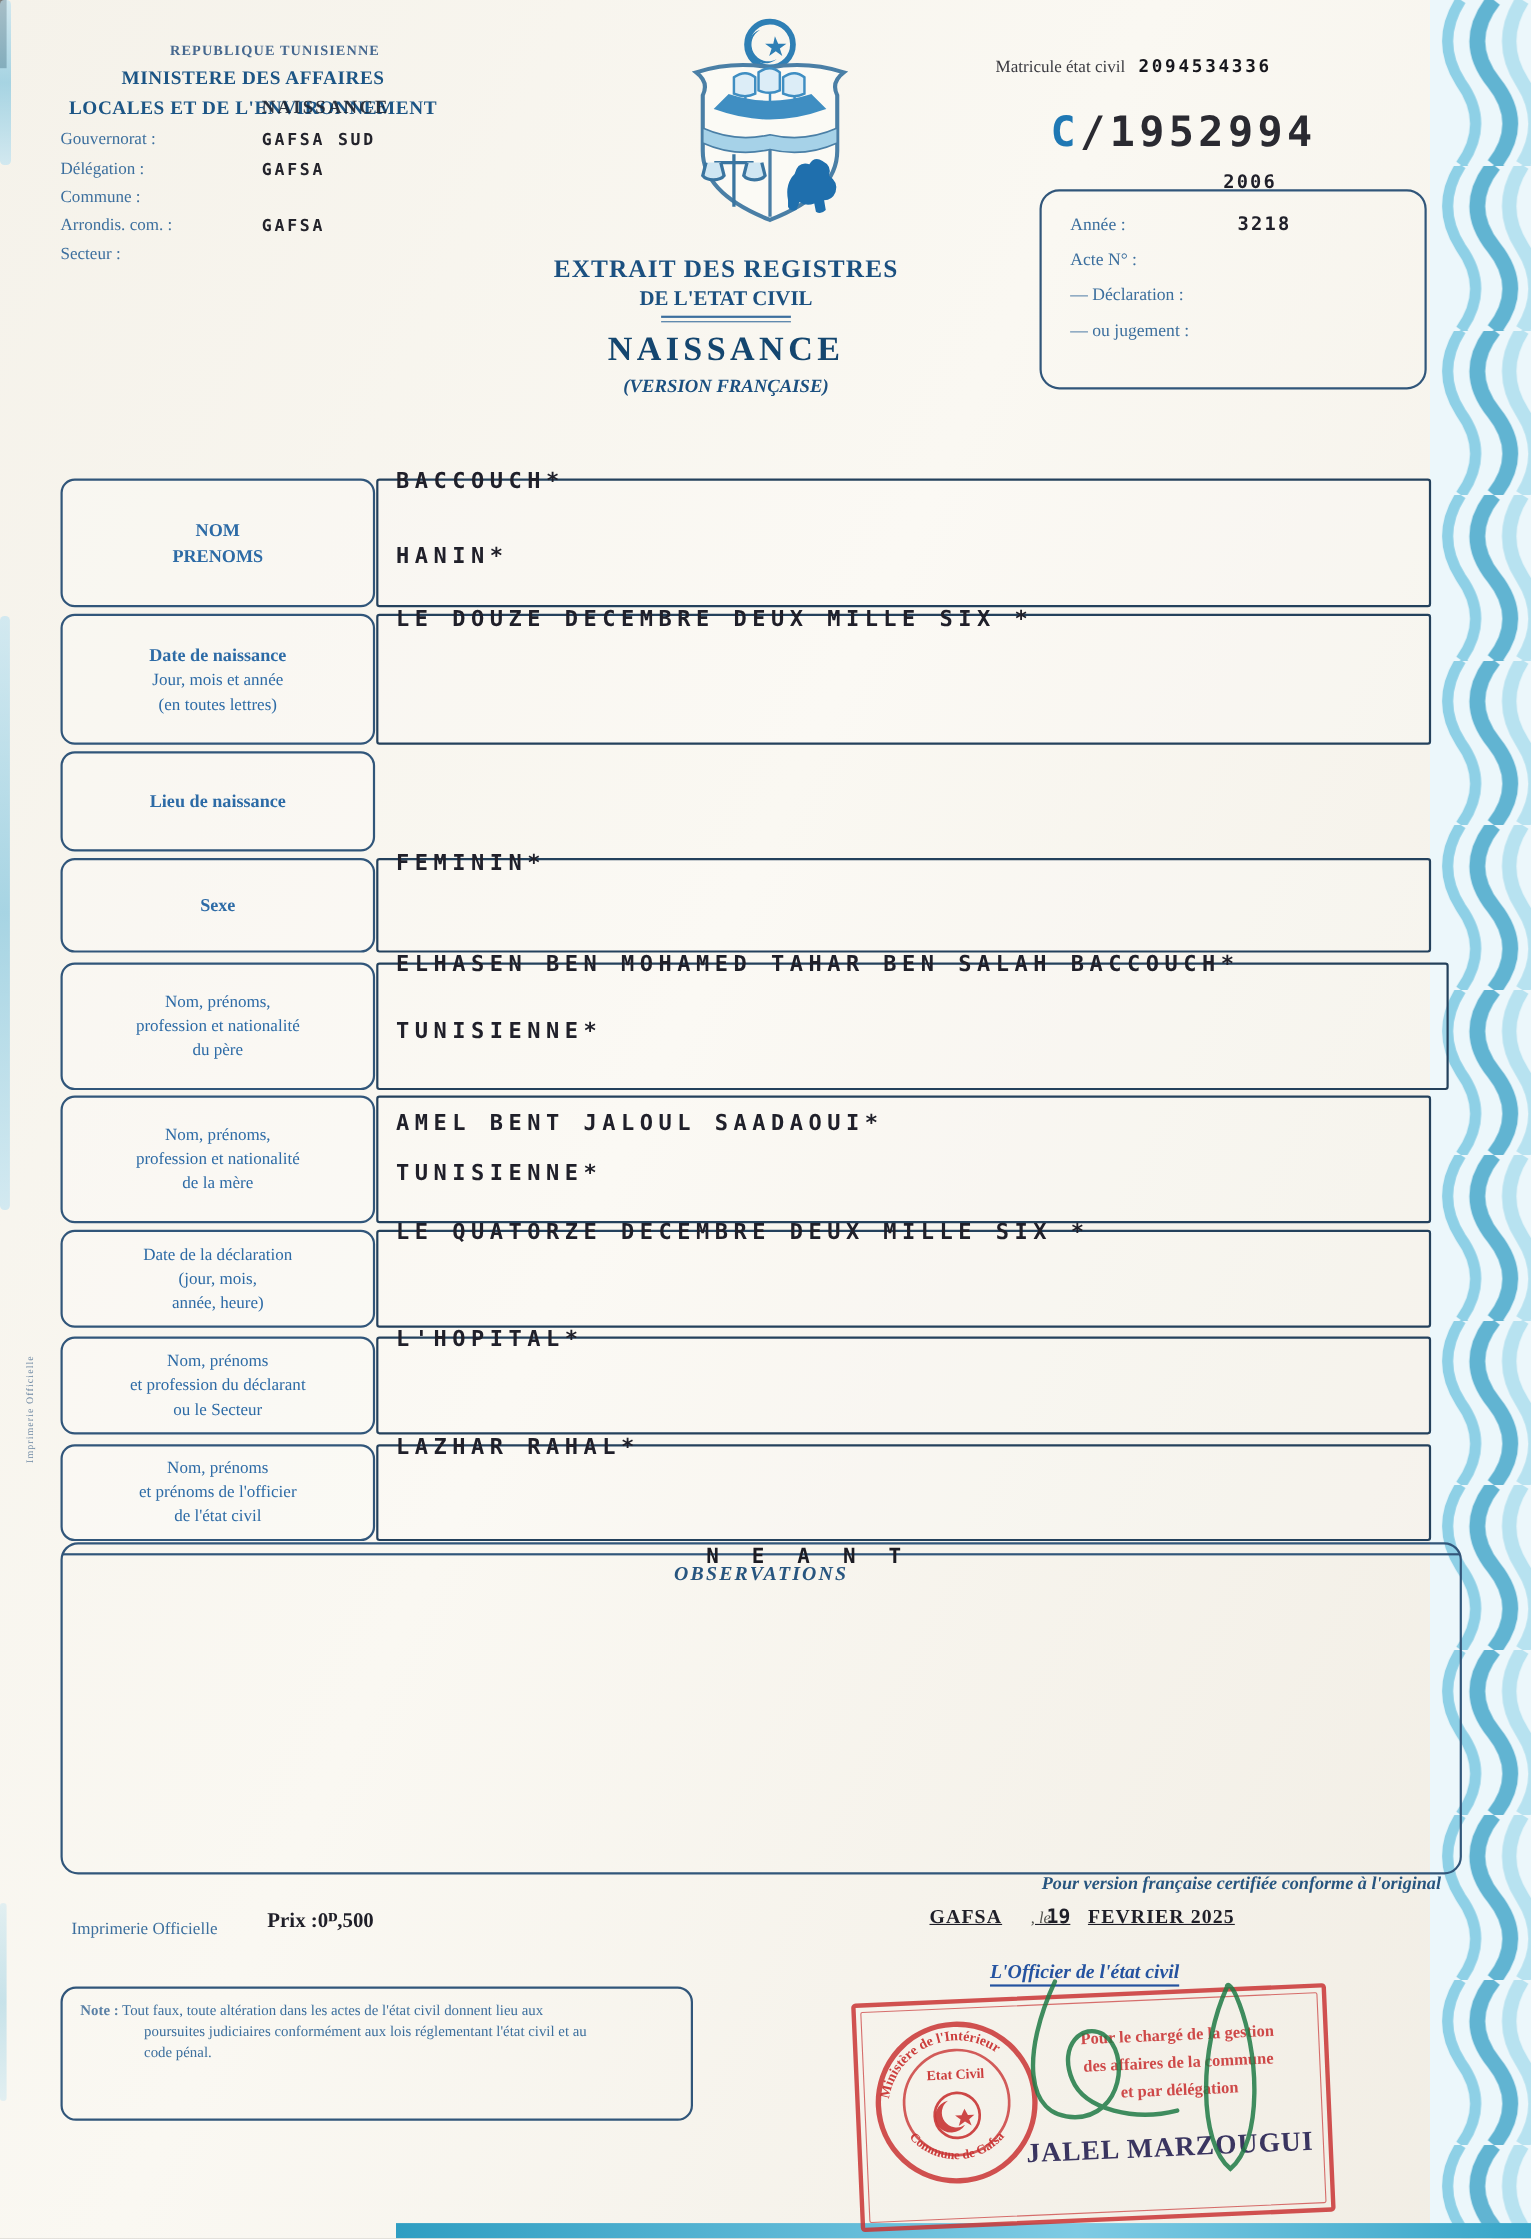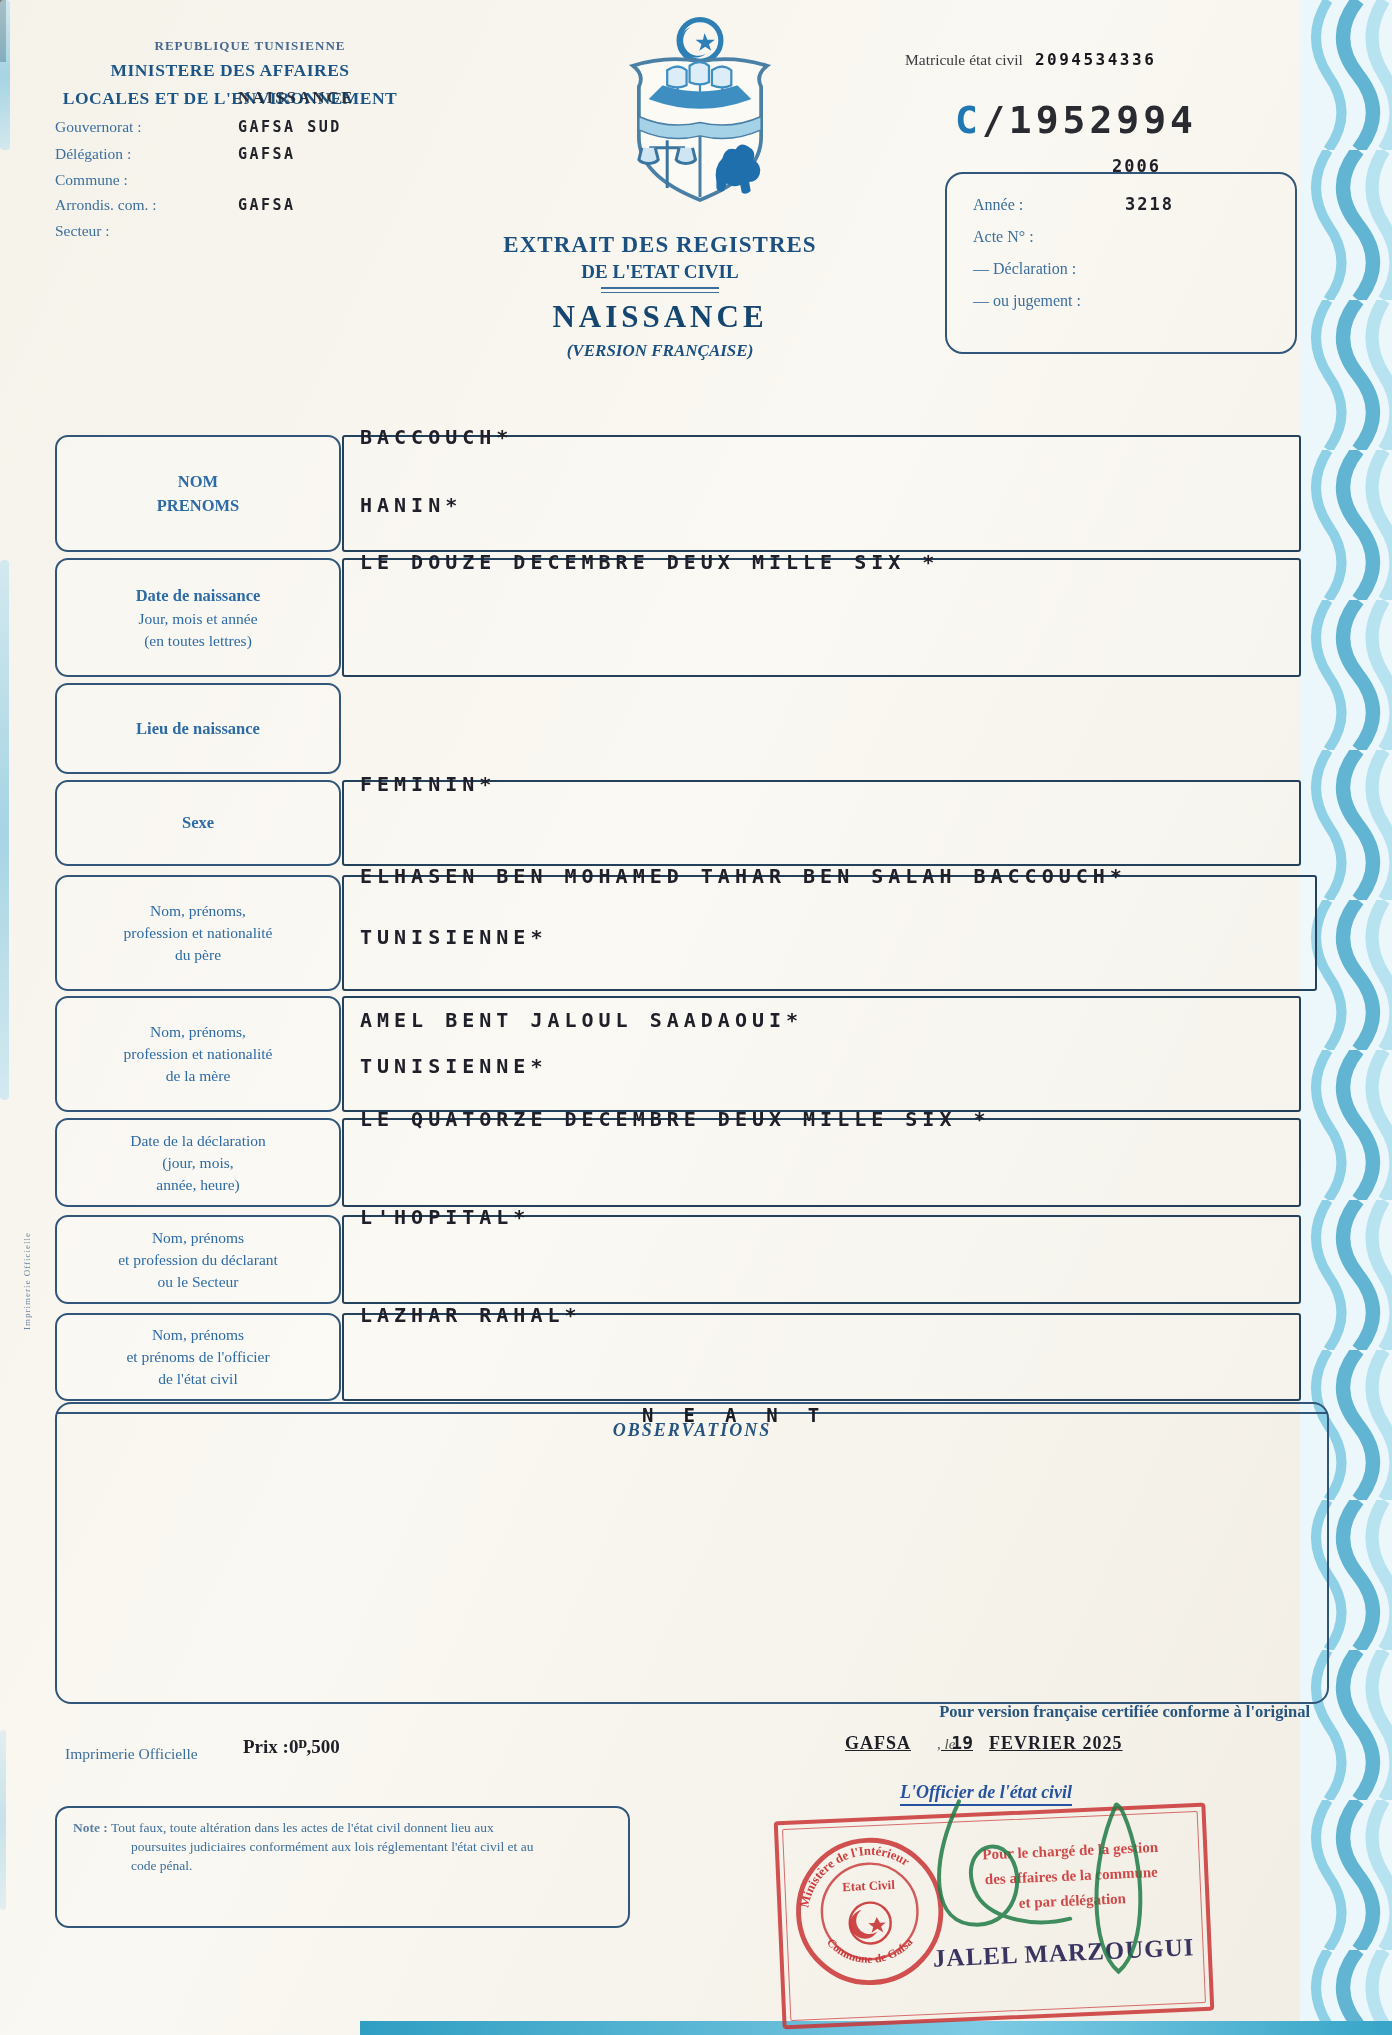--- a/index.html
+++ b/index.html
@@ -60,21 +60,21 @@
 
   
   .side-note{left:22px;top:1330px;transform:rotate(-90deg);transform-origin:left top;
              font-size:9px;color:#6d88a3;letter-spacing:1px;white-space:nowrap;}
   .printer{left:65px;top:1745px;font-size:15.5px;color:#3c6f9e;}
   .price{left:243px;top:1736px;font-size:19px;font-weight:bold;color:#1f1f28;}
   .note-box{left:55px;top:1806px;width:575px;height:122px;border:2.5px solid #31567a;border-radius:14px;
             padding:10px 16px;box-sizing:border-box;font-size:13.5px;color:#3c6f9e;line-height:19px;}
   .note-indent{padding-left:58px;}
   .certify{left:810px;top:1702px;width:500px;text-align:right;font-size:16.5px;font-weight:bold;
-           color:#27557f;}
+           font-style:italic;color:#27557f;}
   .dateline{left:845px;top:1732px;font-size:18px;color:#1f1f28;white-space:nowrap;text-decoration:underline;}
   .dl-place{font-weight:bold;letter-spacing:1px;}
   .dl-le{font-style:italic;color:#55554f;font-size:15px;margin-left:26px;}
   .dl-day{font-family:"DejaVu Sans Mono",monospace;font-weight:bold;margin-left:-4px;}
   .dl-rest{font-weight:bold;margin-left:16px;letter-spacing:1px;}
   .officer{left:900px;top:1782px;font-size:18px;font-weight:bold;font-style:italic;color:#2553a0;
            border-bottom:2px solid #2553a0;padding-bottom:1px;}
 
   
   .stamp{left:778px;top:1812px;width:424px;height:200px;transform:rotate(-2.5deg);

